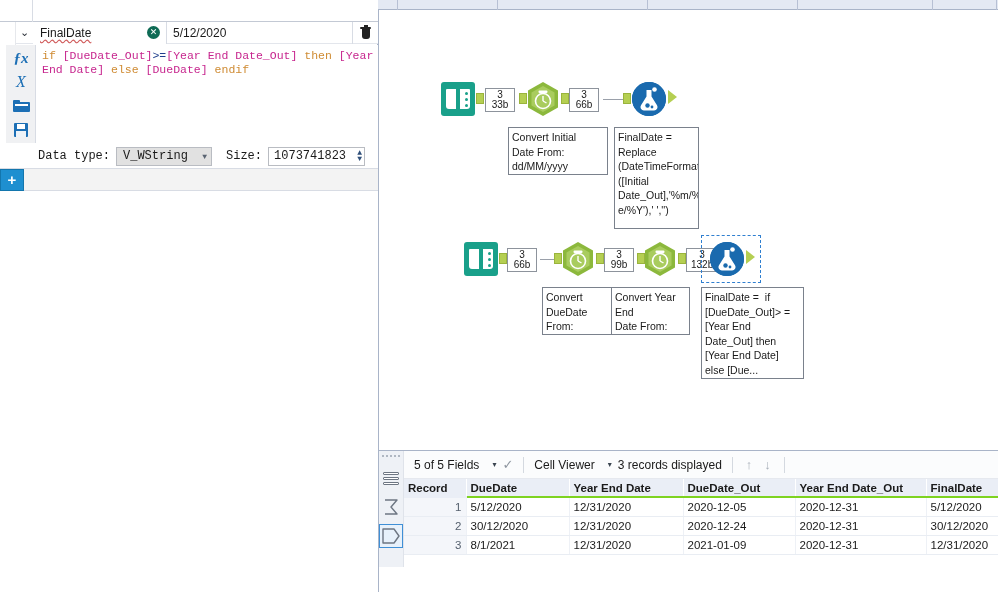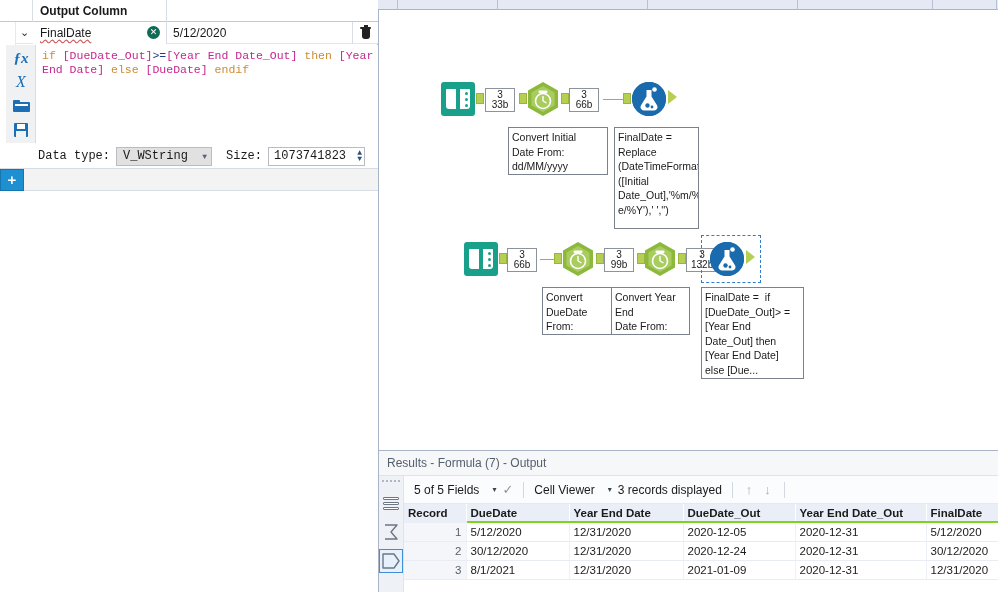--- a/index.html
+++ b/index.html
@@ -303,21 +303,20 @@
 </style>
 </head>
 <body>
 
 <div id="app">
 
   <div id="config-panel">
 
     <div class="cfg-header">
       <div class="hcell grip"></div>
-      <div class="hcell outcol">Output Column</div>
       <div class="hcell trash"></div>
     </div>
 
     <div class="cfg-row">
       <div class="row-grip">
           <i></i>
           <i></i>
           <i></i>
         </div>
       <div class="row-caret">⌄</div>
@@ -535,21 +534,20 @@
 MM/dd/yyyy</div>
     <div class="annot" style="left:322px; top:277px; width:103px; height:92px;">FinalDate =  if
 [DueDate_Out]&gt; =
 [Year End
 Date_Out] then
 [Year End Date]
 else [Due...</div>
   </div>
 
   <div id="results">
-    <div class="res-title">Results - Formula (7) - Output</div>
     <div class="res-body">
       <div class="res-rail">
         <div class="rail-dots">
             <i></i>
             <i></i>
             <i></i>
             <i></i>
             <i></i>
           </div>
         <div class="rail-ico">

